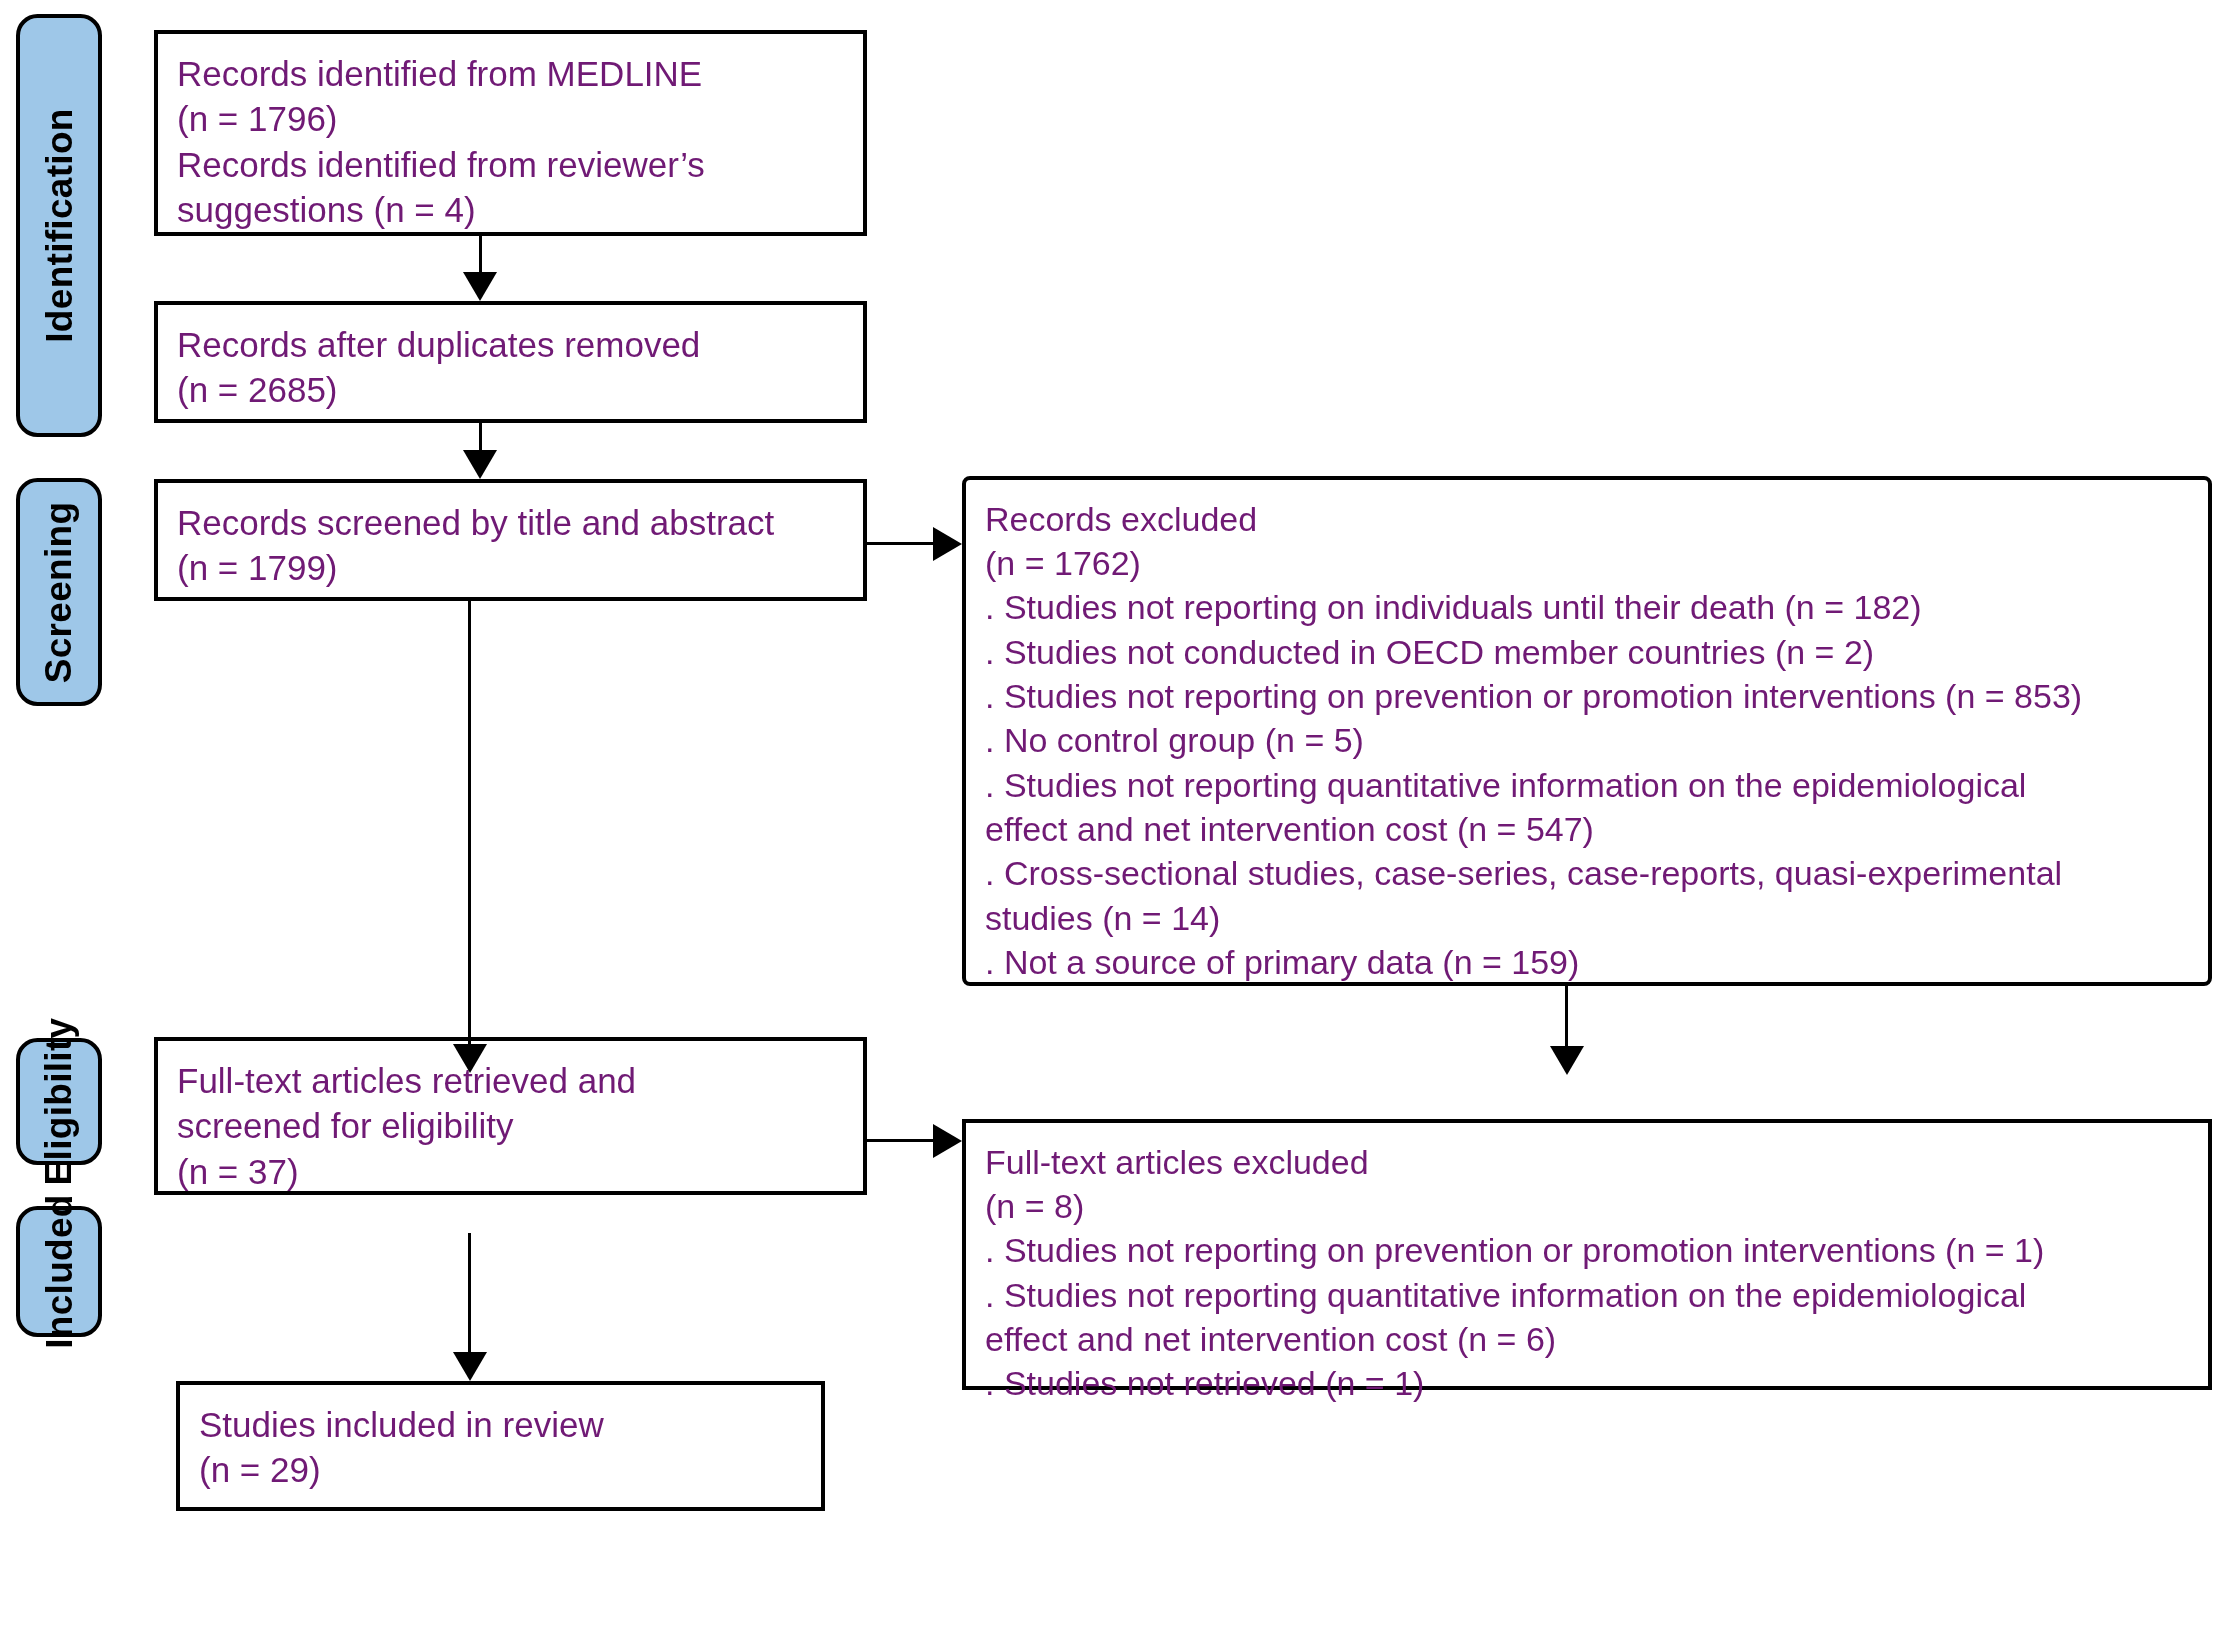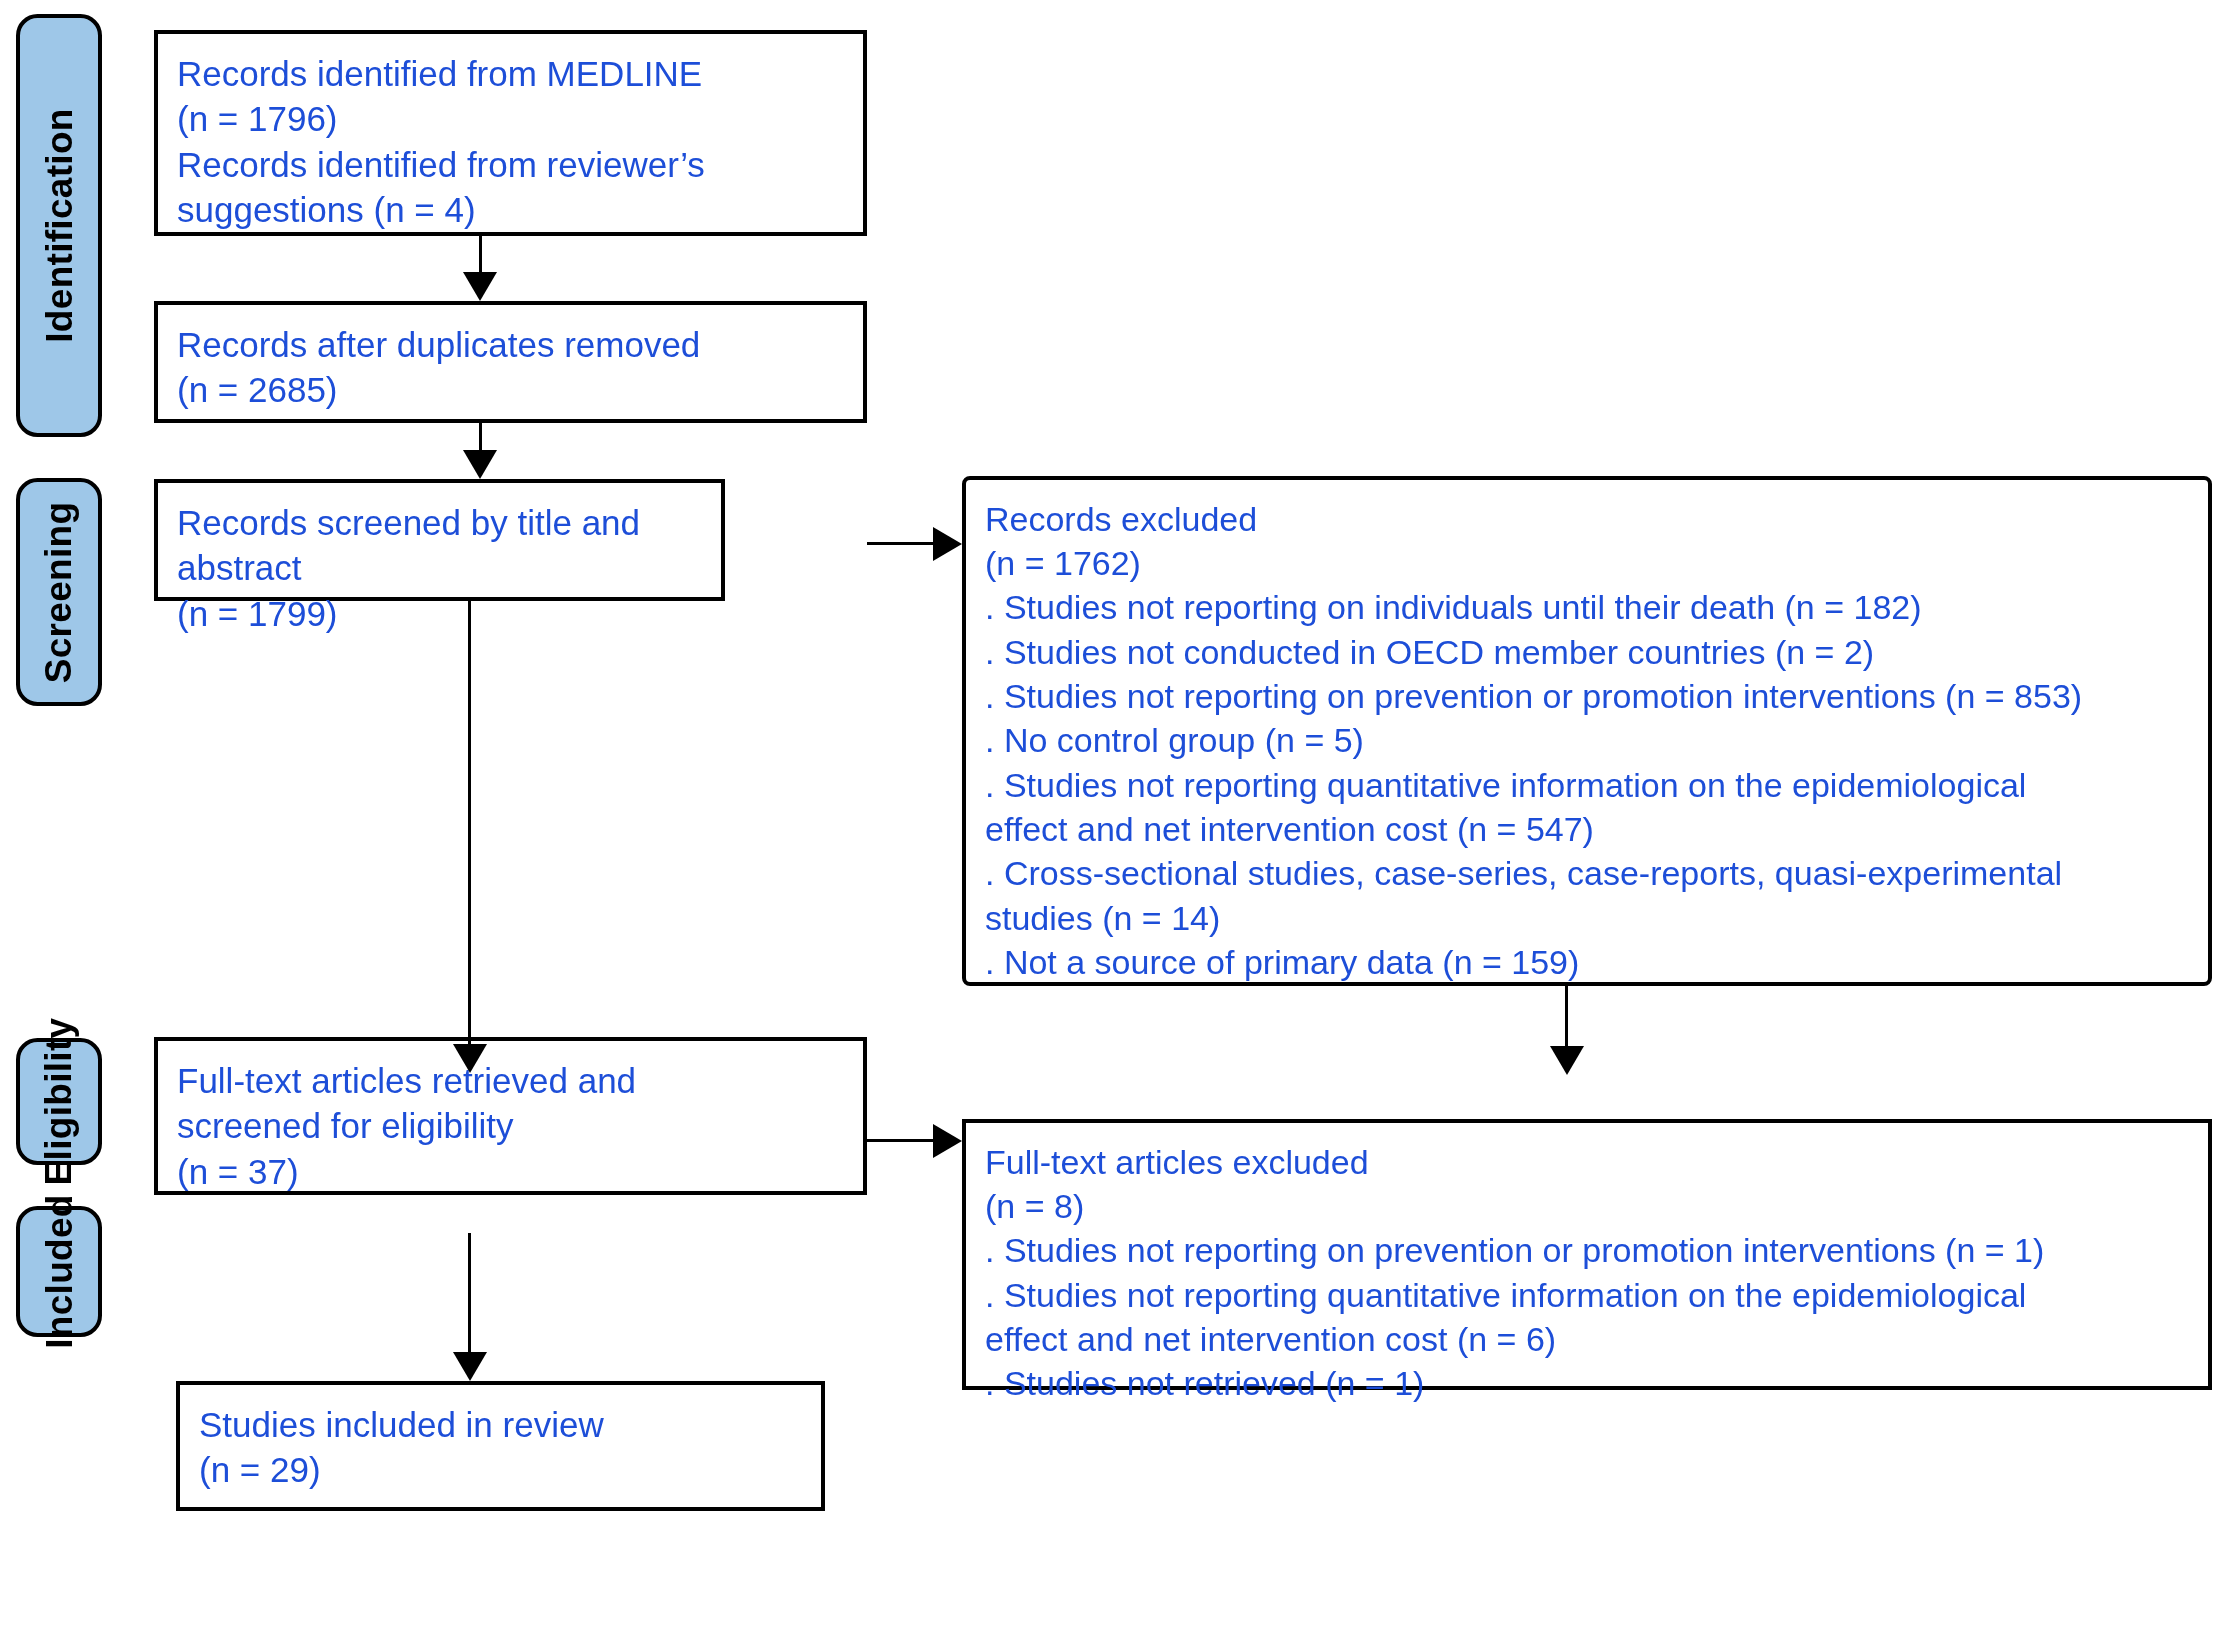--- a/index.html
+++ b/index.html
@@ -44,21 +44,21 @@
   .flow-box {
     position: absolute;
     background: #ffffff;
     border: 4.4px solid #000000;
     box-sizing: border-box;
     padding: 16.5px 16.5px 12.7px 19px;
   }
   .flow-box .box-text {
     font-size: 35px;
     line-height: 1.30;
-    color: #1d4ed8;
+    color: #701a75;
     white-space: pre-line;
     display: block;
   }
   .flow-box.dense .box-text {
     font-size: 34px;
     line-height: 1.305;
   }
 
   
   .conn-v {
@@ -114,21 +114,21 @@
 (n = 1796)
 Records identified from reviewer’s
 suggestions (n = 4)</span>
   </div>
 
   <div class="flow-box" style="left:154px; top:301px; width:713px; height:122px;">
     <span class="box-text">Records after duplicates removed
 (n = 2685)</span>
   </div>
 
-  <div class="flow-box" style="left:154px; top:479px; width:571px; height:122px;">
+  <div class="flow-box" style="left:154px; top:479px; width:713px; height:122px;">
     <span class="box-text">Records screened by title and abstract
 (n = 1799)</span>
   </div>
 
   <div class="flow-box" style="left:154px; top:1037px; width:713px; height:158px;">
     <span class="box-text">Full-text articles retrieved and
 screened for eligibility
 (n = 37)</span>
   </div>
 

